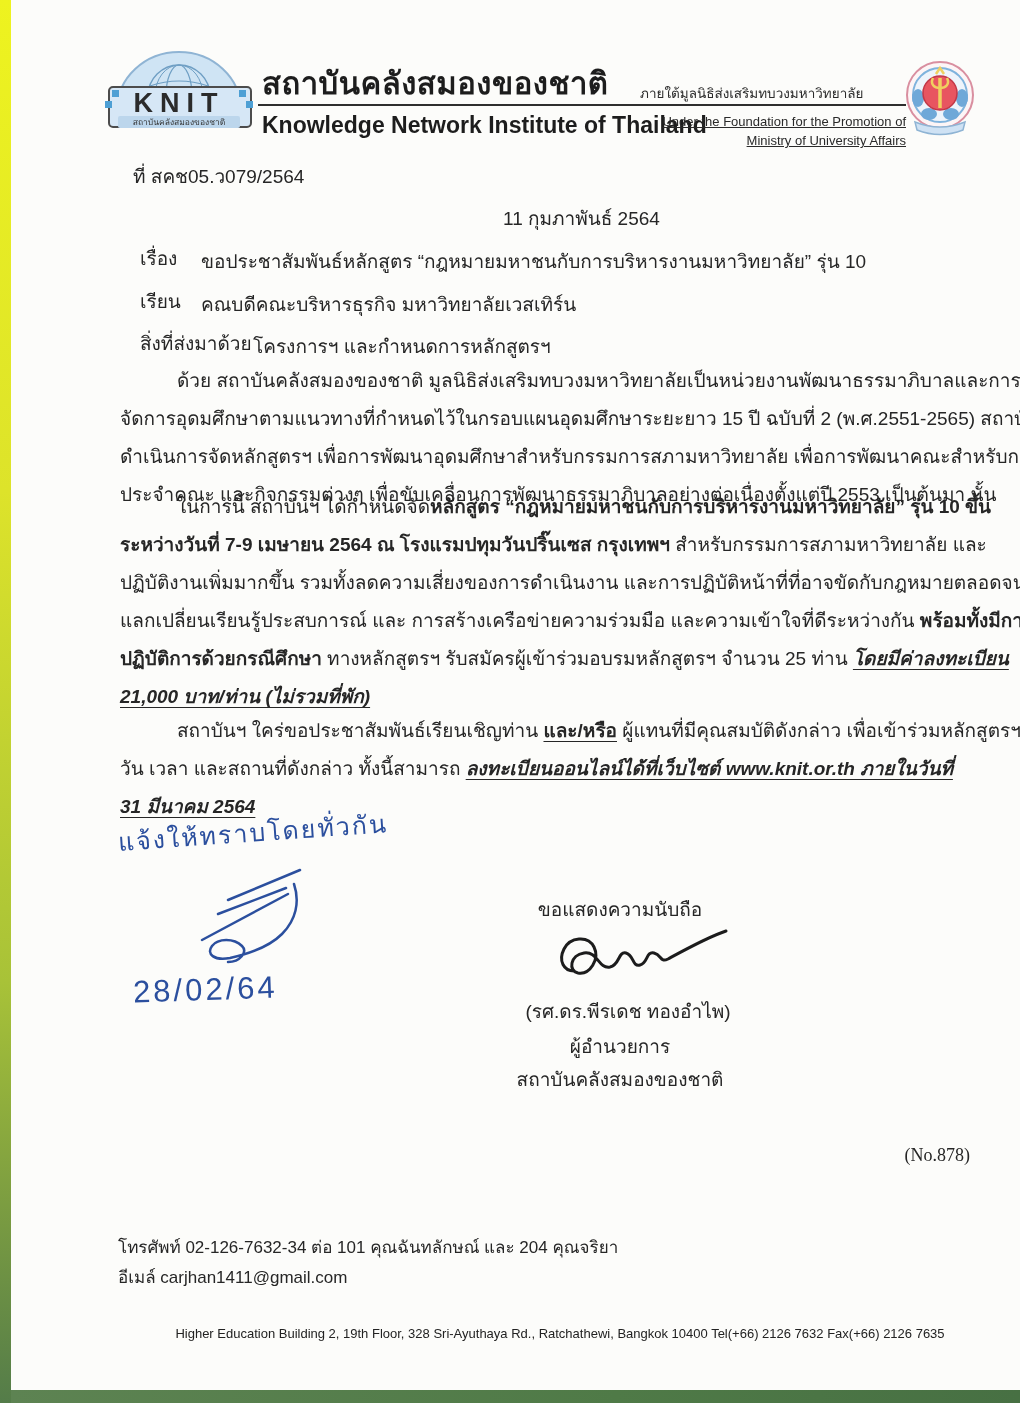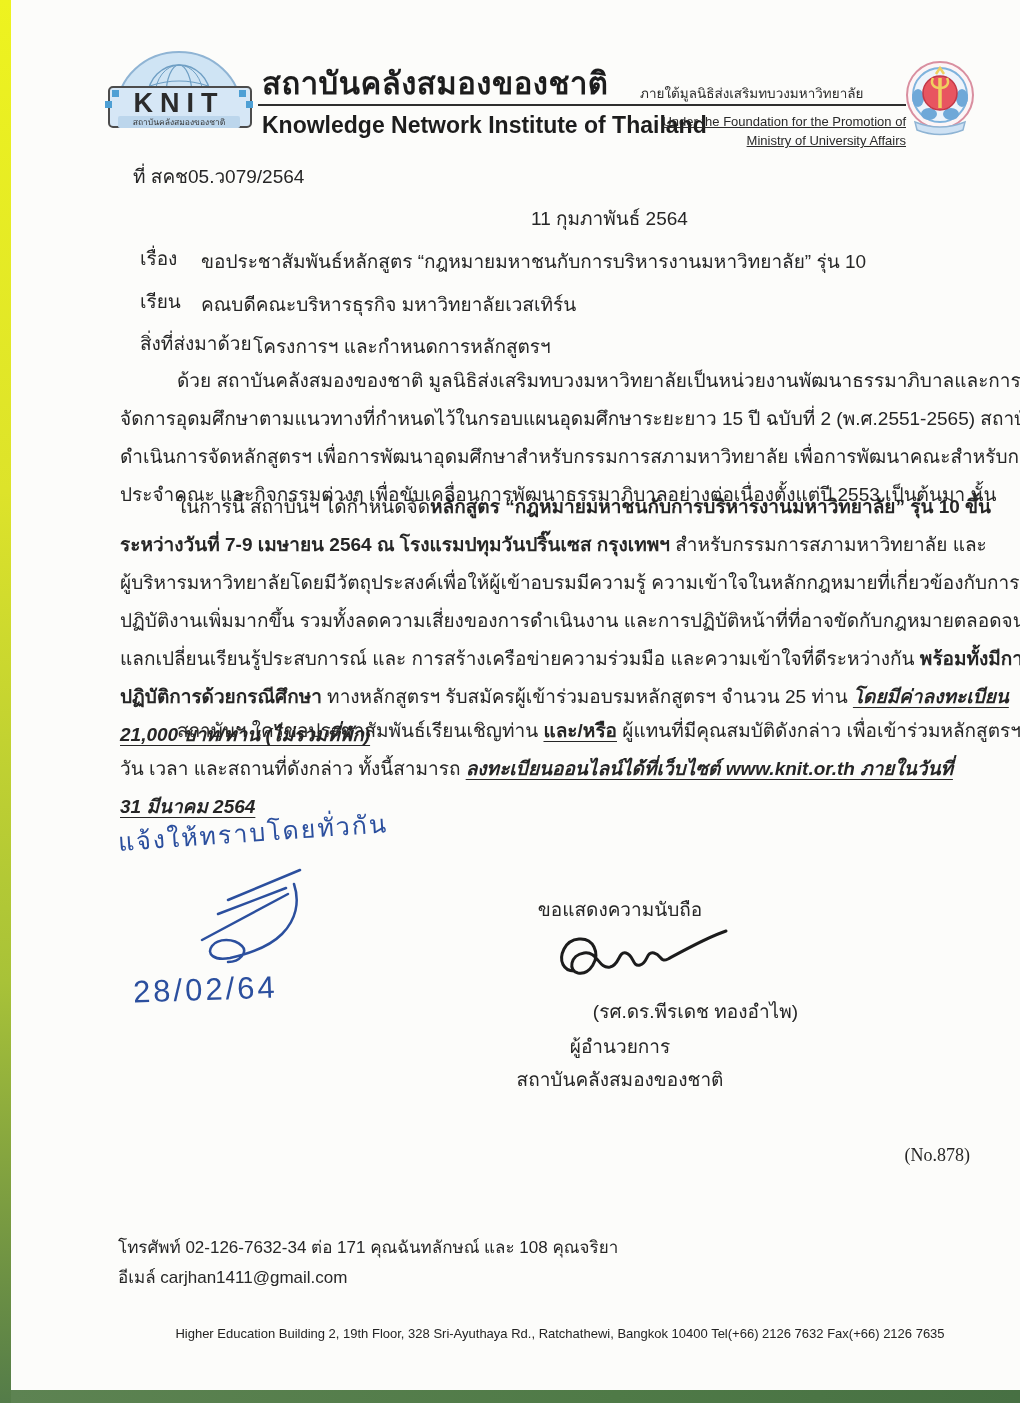--- a/index.html
+++ b/index.html
@@ -93,41 +93,40 @@
     <circle cx="37" cy="33" r="17" fill="#e85560" stroke="#c23848" stroke-width="1.5"></circle>
     <path d="M37,18 L37,48" stroke="#f0d060" stroke-width="3.5"></path>
     <path d="M30,18 C27,24 31,28 37,28" fill="none" stroke="#f0d060" stroke-width="2.5"></path>
     <path d="M44,18 C47,24 43,28 37,28" fill="none" stroke="#f0d060" stroke-width="2.5"></path>
     <path d="M33,14 L37,8 L41,14" fill="none" stroke="#f0d060" stroke-width="2.5"></path>
     <path d="M12,62 Q37,72 62,62 L60,70 Q37,79 14,70 Z" fill="#cfe2f4" stroke="#8fb4d4" stroke-width="1.5"></path>
   </svg>
 </div>
 
 <div class="abs body-text" style="left:133px;top:158px;">ที่ สคช05.ว079/2564</div>
-<div class="abs body-text" style="left:503px;top:200px;margin-left:28px;">11  กุมภาพันธ์  2564</div>
+<div class="abs body-text" style="left:503px;top:200px;">11  กุมภาพันธ์  2564</div>
 
 <div class="abs label" style="left:140px;top:243px;">เรื่อง</div>
 <div class="abs body-text" style="left:201px;top:243px;">ขอประชาสัมพันธ์หลักสูตร “กฎหมายมหาชนกับการบริหารงานมหาวิทยาลัย” รุ่น 10</div>
 
 <div class="abs label" style="left:140px;top:286px;">เรียน</div>
 <div class="abs body-text" style="left:201px;top:286px;">คณบดีคณะบริหารธุรกิจ  มหาวิทยาลัยเวสเทิร์น</div>
 
 <div class="abs label" style="left:140px;top:328px;">สิ่งที่ส่งมาด้วย</div>
 <div class="abs body-text" style="left:253px;top:328px;">โครงการฯ และกำหนดการหลักสูตรฯ</div>
 
 <div class="abs body-text para" style="left:120px;top:362px;width:785px;">
     <div class="line"><span class="seg">ด้วย สถาบันคลังสมองของชาติ มูลนิธิส่งเสริมทบวงมหาวิทยาลัยเป็นหน่วยงานพัฒนาธรรมาภิบาลและการบริหาร</span></div>
     <div class="line"><span class="seg">จัดการอุดมศึกษาตามแนวทางที่กำหนดไว้ในกรอบแผนอุดมศึกษาระยะยาว 15 ปี ฉบับที่ 2 (พ.ศ.2551-2565)  สถาบันฯ ได้</span></div>
     <div class="line"><span class="seg">ดำเนินการจัดหลักสูตรฯ เพื่อการพัฒนาอุดมศึกษาสำหรับกรรมการสภามหาวิทยาลัย เพื่อการพัฒนาคณะสำหรับกรรมการ</span></div>
     <div class="line"><span class="seg">ประจำคณะ และกิจกรรมต่างๆ เพื่อขับเคลื่อนการพัฒนาธรรมาภิบาลอย่างต่อเนื่องตั้งแต่ปี 2553 เป็นต้นมา นั้น</span></div>
   </div>
 <div class="abs body-text para" style="left:120px;top:488px;width:785px;">
     <div class="line"><span class="seg">ในการนี้  สถาบันฯ ได้กำหนดจัด</span><span class="seg fw-b">หลักสูตร “กฎหมายมหาชนกับการบริหารงานมหาวิทยาลัย” รุ่น 10 ขึ้น</span></div>
     <div class="line"><span class="seg fw-b">ระหว่างวันที่ 7-9 เมษายน 2564 ณ โรงแรมปทุมวันปริ๊นเซส กรุงเทพฯ</span><span class="seg"> สำหรับกรรมการสภามหาวิทยาลัย และ</span></div>
-    <div class="line"><span class="seg">ผู้บริหารมหาวิทยาลัยโดยมีวัตถุประสงค์เพื่อให้ผู้เข้าอบรมมีความรู้ ความเข้าใจในหลักกฎหมายที่เกี่ยวข้องกับการ</span></div>
     <div class="line"><span class="seg">ปฏิบัติงานเพิ่มมากขึ้น รวมทั้งลดความเสี่ยงของการดำเนินงาน และการปฏิบัติหน้าที่ที่อาจขัดกับกฎหมายตลอดจนได้</span></div>
     <div class="line"><span class="seg">แลกเปลี่ยนเรียนรู้ประสบการณ์ และ การสร้างเครือข่ายความร่วมมือ และความเข้าใจที่ดีระหว่างกัน </span><span class="seg fw-b">พร้อมทั้งมีการฝึก</span></div>
     <div class="line"><span class="seg fw-b">ปฏิบัติการด้วยกรณีศึกษา</span><span class="seg"> ทางหลักสูตรฯ รับสมัครผู้เข้าร่วมอบรมหลักสูตรฯ จำนวน 25 ท่าน </span><span class="seg fw-b fs-i td-u">โดยมีค่าลงทะเบียน</span></div>
     <div class="line"><span class="seg fw-b fs-i td-u">21,000 บาท/ท่าน (ไม่รวมที่พัก)</span></div>
   </div>
 <div class="abs body-text para" style="left:120px;top:712px;width:785px;">
     <div class="line"><span class="seg">สถาบันฯ ใคร่ขอประชาสัมพันธ์เรียนเชิญท่าน </span><span class="seg fw-b td-u">และ/หรือ</span><span class="seg"> ผู้แทนที่มีคุณสมบัติดังกล่าว เพื่อเข้าร่วมหลักสูตรฯ ใน</span></div>
     <div class="line"><span class="seg">วัน เวลา และสถานที่ดังกล่าว ทั้งนี้สามารถ </span><span class="seg fw-b fs-i td-u">ลงทะเบียนออนไลน์ได้ที่เว็บไซต์  www.knit.or.th ภายในวันที่</span></div>
     <div class="line"><span class="seg fw-b fs-i td-u">31 มีนาคม 2564</span></div>
   </div>
@@ -146,26 +145,26 @@
 <div class="abs hand hand-date" style="left:133px;top:972px;">28/02/64</div>
 
 <div class="abs sig-center" style="left:430px;top:893px;">ขอแสดงความนับถือ</div>
 
 <div class="abs" style="left:540px;top:925px;">
   <svg width="190" height="70" viewBox="0 0 190 70">
     <path d="M34,46 C24,46 18,36 24,24 C30,12 48,10 54,22 C60,34 50,50 38,48 C28,46 30,30 44,28 C58,26 58,44 70,42 C80,40 78,26 86,28 C94,30 92,42 100,40 C108,38 106,26 114,28 C122,30 120,38 128,34 C150,22 168,12 186,6" fill="none" stroke="#1c1c1c" stroke-width="3" stroke-linecap="round"></path>
   </svg>
 </div>
 
-<div class="abs sig-center" style="left:418px;top:995px;text-align:right;">(รศ.ดร.พีรเดช  ทองอำไพ)</div>
+<div class="abs sig-center" style="left:438px;top:995px;">(รศ.ดร.พีรเดช  ทองอำไพ)</div>
 <div class="abs sig-center" style="left:430px;top:1030px;">ผู้อำนวยการ</div>
 <div class="abs sig-center" style="left:430px;top:1063px;">สถาบันคลังสมองของชาติ</div>
 
 <div class="abs docnum" style="left:790px;top:1145px;width:180px;text-align:right;font-family:Liberation Serif, serif;">(No.878)</div>
 
 <div class="abs contact" style="left:118px;top:1233px;">
-  <div>โทรศัพท์ 02-126-7632-34 ต่อ 171 คุณฉันทลักษณ์ และ 108 คุณจริยา</div>
+  <div>โทรศัพท์ 02-126-7632-34 ต่อ 101 คุณฉันทลักษณ์ และ 204 คุณจริยา</div>
   <div>อีเมล์ carjhan1411@gmail.com</div>
 </div>
 
 <div class="abs footer" style="left:140px;top:1322px;">
   <div class="f-en">Higher Education Building 2, 19th Floor, 328 Sri-Ayuthaya Rd., Ratchathewi, Bangkok 10400 Tel(+66) 2126 7632 Fax(+66) 2126 7635</div>
 </div>
 
 </body></html>

